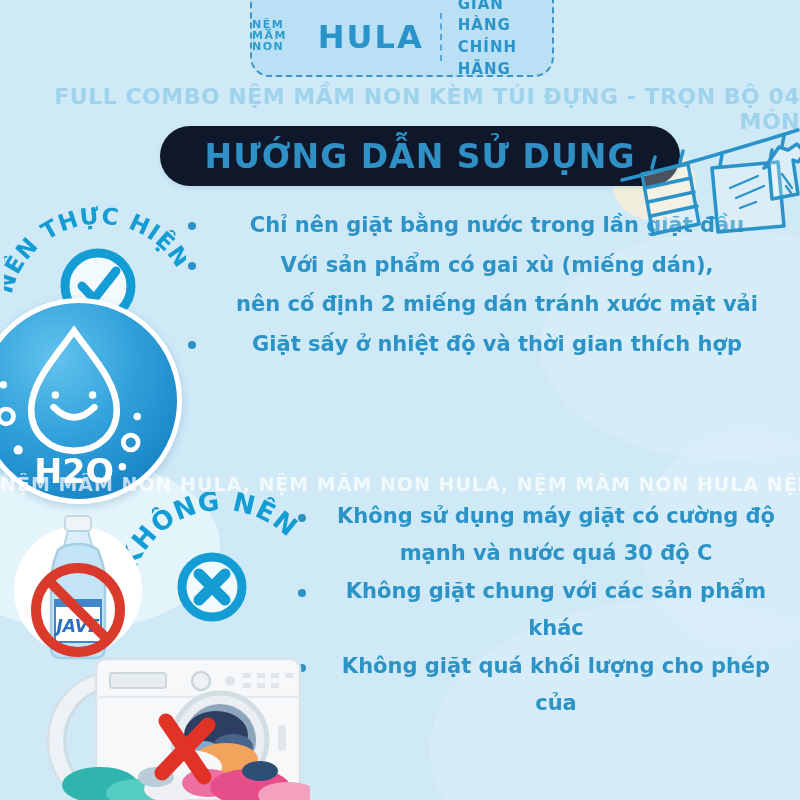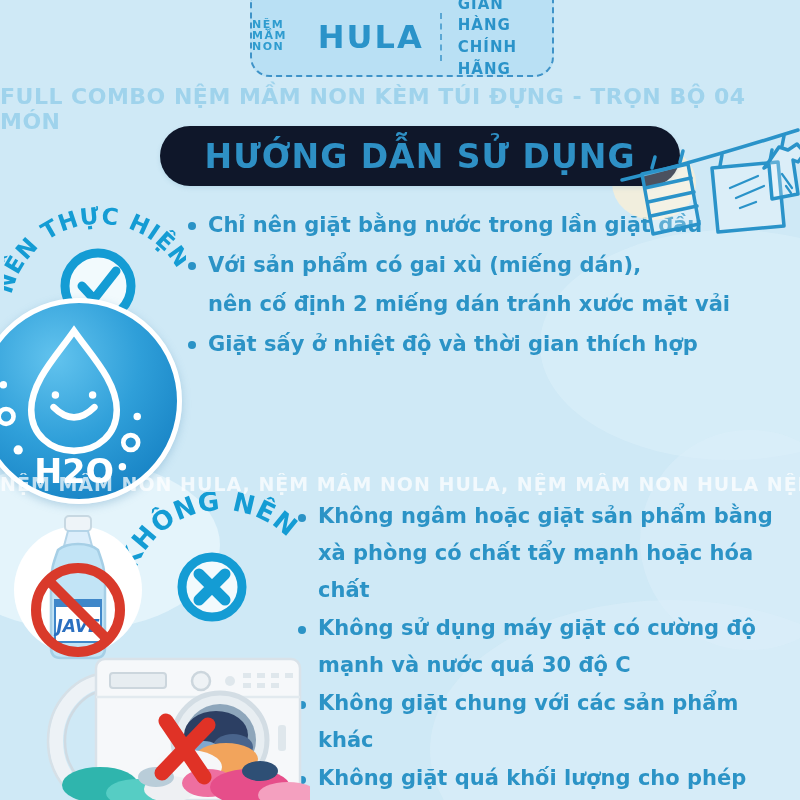--- a/index.html
+++ b/index.html
@@ -16,38 +16,38 @@
     display:flex;align-items:center;justify-content:center;gap:16px;
   }
   .logo-left{display:flex;flex-direction:row;align-items:center;line-height:1;}
   .logo-top{font-size:11px;font-weight:700;letter-spacing:1.5px;color:#2f9ccf;margin-bottom:3px;}
   .logo-main{font-size:32px;font-weight:800;letter-spacing:2px;color:#2a93c9;}
   .logo-divider{width:0;height:48px;border-left:2px dashed #5aa7d4;}
   .store-badge{display:flex;flex-direction:column;line-height:1.45;}
   .store-line{font-size:15px;font-weight:700;letter-spacing:1px;color:#2a93c9;}
   
   .banner{
-    position:absolute;left:0;top:84px;width:800px;text-align:left;
+    position:absolute;left:0;top:84px;width:800px;text-align:right;
     font-size:22px;font-weight:700;letter-spacing:.5px;color:#9fd3ec;
   }
   
   .title-pill{
     position:absolute;left:160px;top:126px;width:520px;height:60px;
     background:#0f172a;border-radius:34px;
     display:flex;align-items:center;justify-content:center;
     box-shadow:0 2px 4px rgba(120,170,200,.25);
   }
   .title-text{font-size:33px;font-weight:800;letter-spacing:1px;color:#2e90c5;}
   
   .do-list{position:absolute;left:186px;top:206px;width:600px;}
   .dont-list{position:absolute;left:296px;top:498px;width:498px;}
   .li{margin:0 0 1px 0;}
   .li-line{
     position:relative;padding-left:22px;line-height:39px;
-    font-size:21px;font-weight:700;color:#2b93c6;
+    font-size:21px;font-weight:700;color:#2b93c6;text-align:center;
   }
   .dont-list .li-line{line-height:37px;}
   .li-line.first:before{
     content:"";position:absolute;left:2px;top:16px;width:8px;height:8px;
     border-radius:50%;background:#2b93c6;
   }
   
   .watermark{
     position:absolute;left:0;top:473px;width:800px;height:22px;overflow:hidden;
     white-space:nowrap;font-size:19px;font-weight:700;letter-spacing:1px;
@@ -246,24 +246,20 @@
     </g>
 
     <g stroke="#e03226" stroke-width="15" stroke-linecap="round">
       <line x1="128" y1="96" x2="166" y2="152"></line>
       <line x1="170" y1="100" x2="124" y2="148"></line>
     </g>
   </svg>
 
   <div class="dont-list">
     <div class="li">
-      <div class="li-line first">Không ngâm hoặc giặt sản phẩm bằng</div>
-      <div class="li-line">xà phòng có chất tẩy mạnh hoặc hóa chất</div>
-    </div>
-    <div class="li">
       <div class="li-line first">Không sử dụng máy giặt có cường độ</div>
       <div class="li-line">mạnh và nước quá 30 độ C</div>
     </div>
     <div class="li">
       <div class="li-line first">Không giặt chung với các sản phẩm khác</div>
     </div>
     <div class="li">
       <div class="li-line first">Không giặt quá khối lượng cho phép của</div>
 
     </div>

